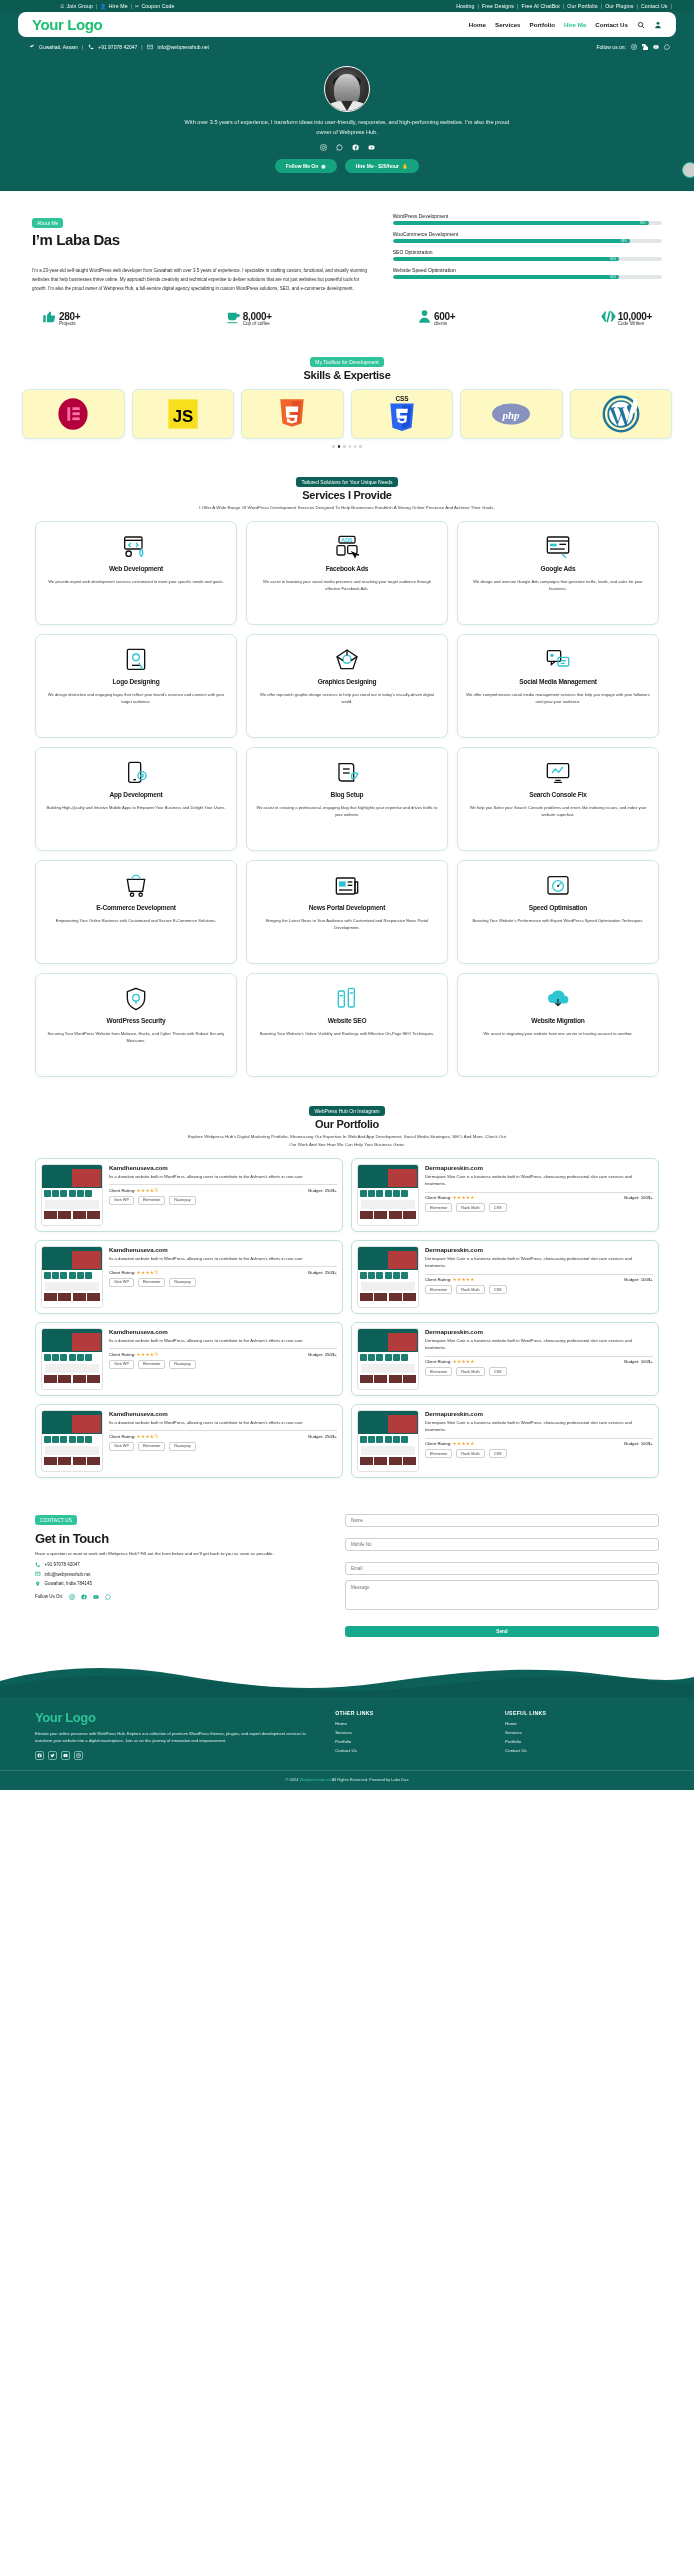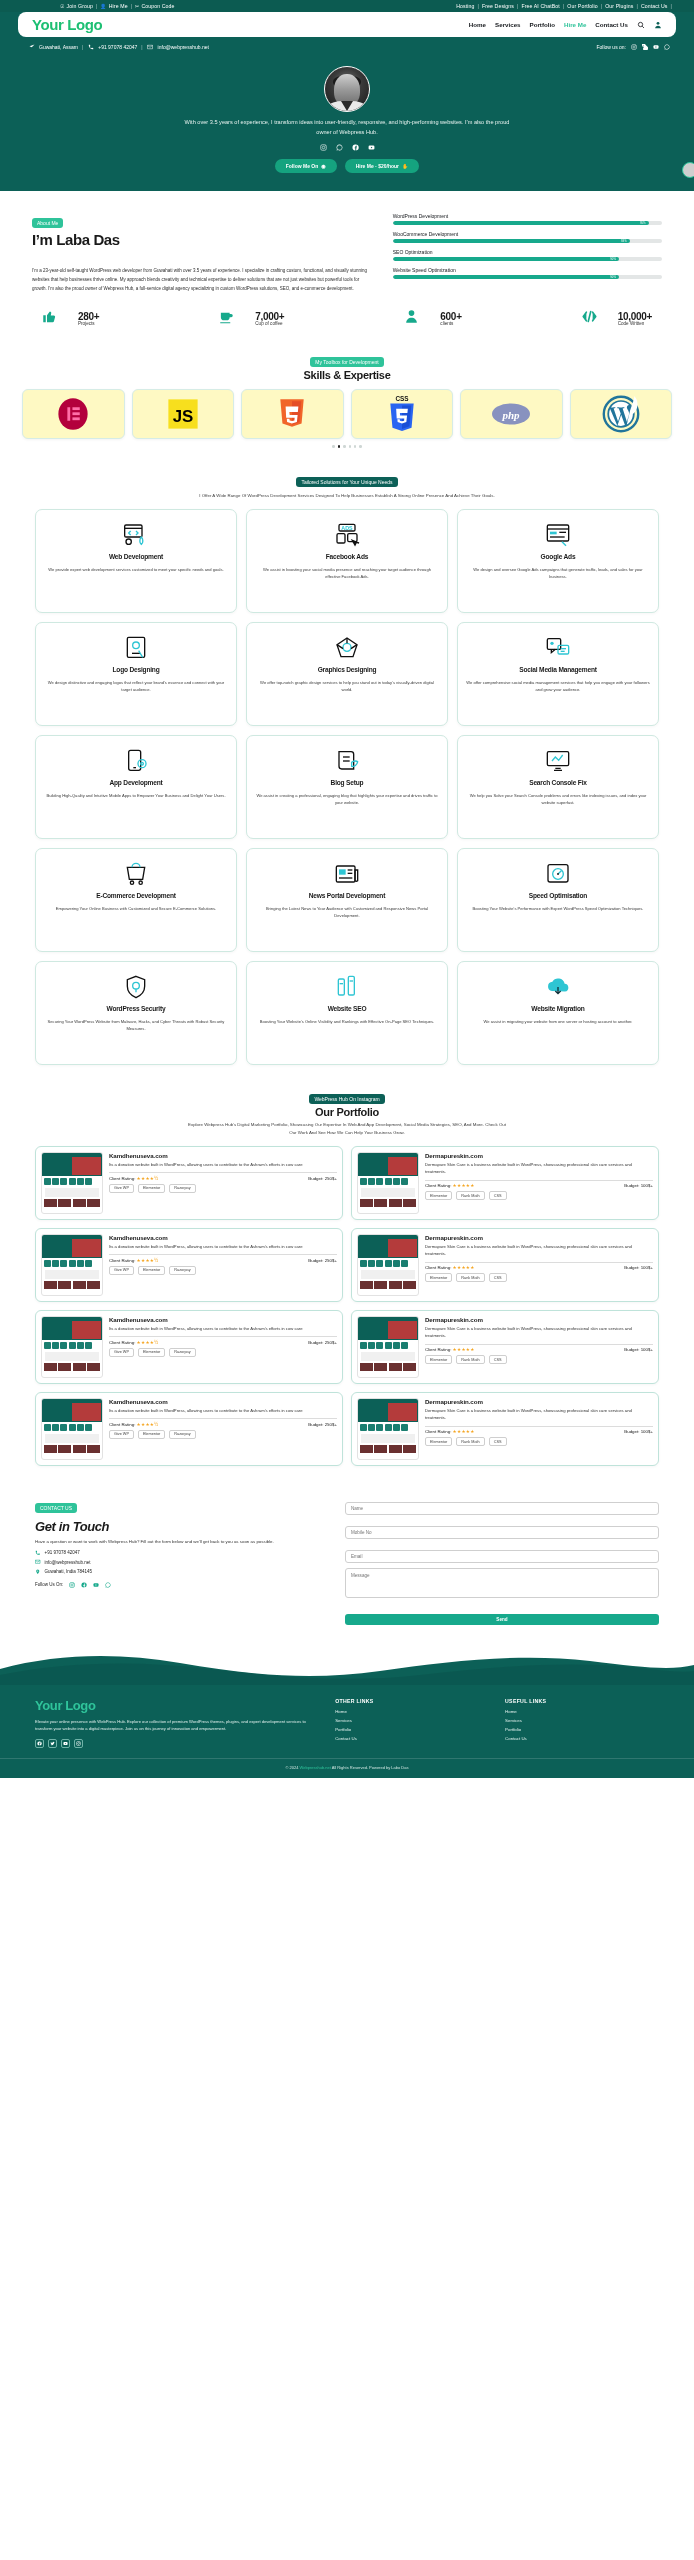--- a/index.html
+++ b/index.html
@@ -189,21 +189,21 @@
     right: 3px; top: 50%; transform: translateY(-50%);
     font-size: 2.8px; color: #fff;
   }
 
   
   .stats {
     display: flex;
     justify-content: space-between;
     padding: 16px 42px 0;
   }
-  .stat { display: flex; align-items: center; gap: 21px; }
+  .stat { display: flex; align-items: center; gap: 2px; }
   .stat-ico { color: #17a98c; }
   .stat-ico svg { width: 15px; height: 15px; fill: #17a98c; }
   .stat-num { font-size: 10px; font-weight: bold; letter-spacing: -.3px; }
   .stat-lbl { font-size: 4.6px; color: #333; margin-top: -1px; }
 
   
   .center { text-align: center; }
   .sec-head { margin-top: 22px; text-align: center; }
   .sec-head h2 { font-size: 11px; font-weight: bold; letter-spacing: -.3px; }
   .sec-head .badge { margin-bottom: 2px; }
@@ -300,21 +300,21 @@
     border: .5px solid #cfcfcf;
     border-radius: 2px;
     padding: 1.5px 4px;
     font-size: 3.8px;
     color: #444;
   }
 
   
   .contact { display: flex; gap: 20px; padding: 30px 35px 0; }
   .contact-left { flex: 1 1 48%; }
-  .contact-left h2 { font-size: 13px; font-weight: bold; letter-spacing: -.4px; margin-top: 3px; font-style: italic; }
+  .contact-left h2 { font-size: 13px; font-weight: bold; letter-spacing: -.4px; margin-top: 3px; }
   .contact-p { font-size: 4.4px; line-height: 1.85; color: #333; margin-top: 4px; }
   .c-line { display: flex; align-items: center; gap: 4px; font-size: 4.5px; margin-top: 4px; color: #222; }
   .c-line .ci { color: #17a98c; display:inline-flex; }
   .c-line .ci svg { width: 5.5px; height: 5.5px; fill: #17a98c; }
   .follow { display: flex; align-items: center; gap: 5px; margin-top: 7px; font-size: 4.5px; }
   .follow .sico svg { width: 6px; height: 6px; fill: #17a98c; }
   .contact-right { flex: 1 1 52%; }
   .field {
     width: 100%;
     border: .6px solid #cfcfcf;
@@ -585,21 +585,21 @@
     <div>
       <div class="stat-num">280+</div>
       <div class="stat-lbl">Projects</div>
     </div>
   </div>
   <div class="stat">
     <span class="stat-ico"><svg viewBox="0 0 24 24">
           <path d="M3 6h14v7a5 5 0 0 1-5 5H8a5 5 0 0 1-5-5zM17 8h2.5a2.5 2.5 0 0 1 0 5H17zM2 21h16v1.6H2z"></path>
         </svg></span>
     <div>
-      <div class="stat-num">7,000+</div>
+      <div class="stat-num">8,000+</div>
       <div class="stat-lbl">Cup of coffee</div>
     </div>
   </div>
   <div class="stat">
     <span class="stat-ico"><svg viewBox="0 0 24 24">
           <circle cx="12" cy="6.5" r="4.5"></circle>
           <path d="M3.5 22c0-4.7 3.8-8 8.5-8s8.5 3.3 8.5 8z"></path>
         </svg></span>
     <div>
       <div class="stat-num">600+</div>
@@ -675,20 +675,21 @@
     <span class="dot"></span>
     <span class="dot"></span>
     <span class="dot"></span>
     <span class="dot"></span>
   </div>
 </section>
 
 <section>
   <div class="sec-head center">
     <span class="badge badge-dark">Tailored Solutions for Your Unique Needs</span>
+    <h2>Services I Provide</h2>
     <p class="sec-desc">I Offer A Wide Range Of WordPress Development Services Designed To Help Businesses Establish A Strong Online Presence And Achieve Their Goals.</p>
   </div>
   <div class="cards">
 
     <div class="card">
       <div class="card-ico">
         <svg viewBox="0 0 40 36" fill="none" stroke="#111" stroke-width="2">
             <rect x="3" y="3" width="26" height="18" rx="2"></rect>
             <line x1="3" y1="8" x2="29" y2="8"></line>
             <path d="M12 12l-3 3 3 3M20 12l3 3-3 3" stroke="#2ec5d3"></path>

